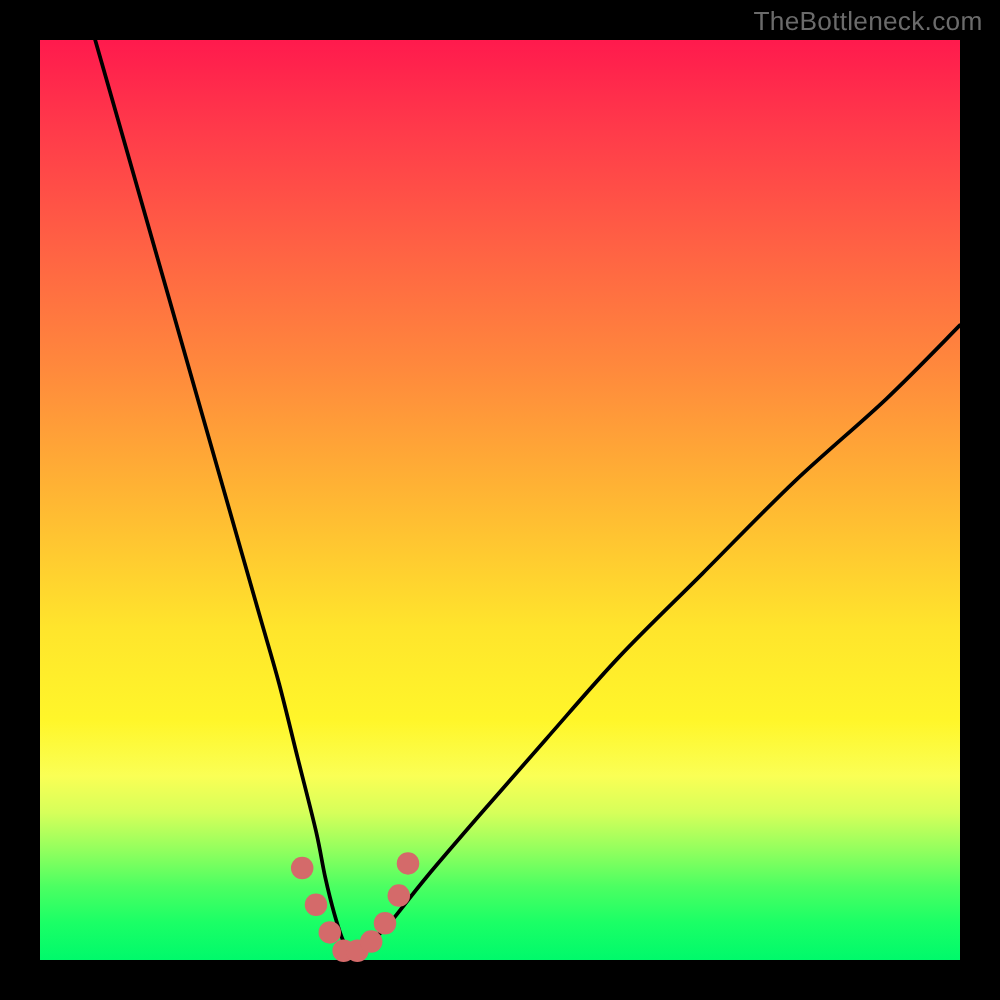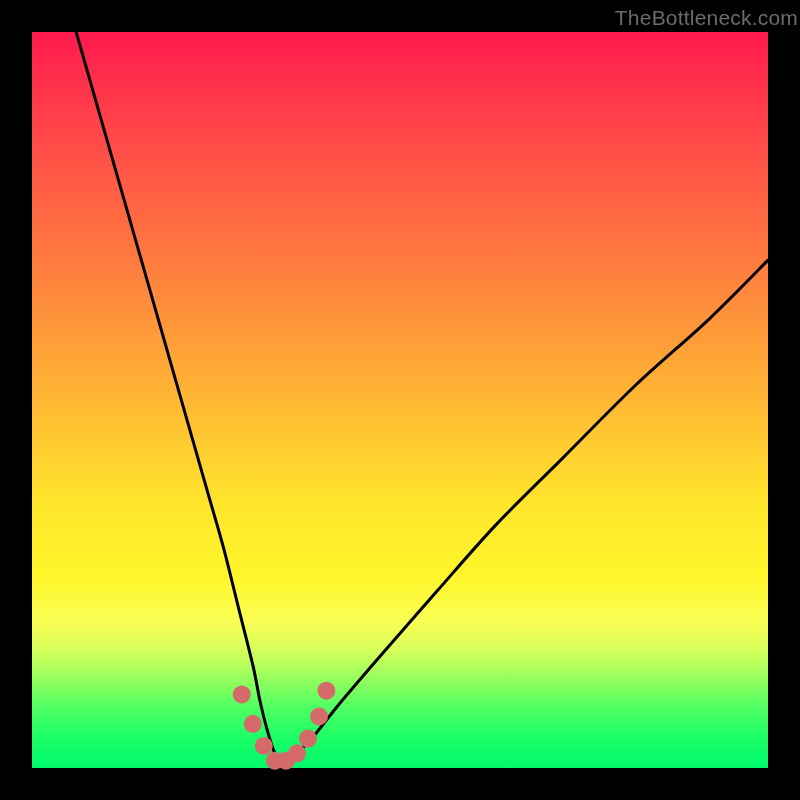--- a/index.html
+++ b/index.html
@@ -43,21 +43,21 @@
   .plot svg {
     position: absolute;
     left: 0; top: 0;
     width: 736px;
     height: 736px;
     overflow: visible;
   }
   .watermark {
     position: absolute;
     top: 6px;
-    right: 2px;
+    right: 14px;
     color: #6b6b6b;
     font-size: 21px;
     letter-spacing: 0.2px;
     font-weight: 400;
     user-select: none;
   }
   .curve {
     fill: none;
     stroke: #000;
     stroke-width: 3;

